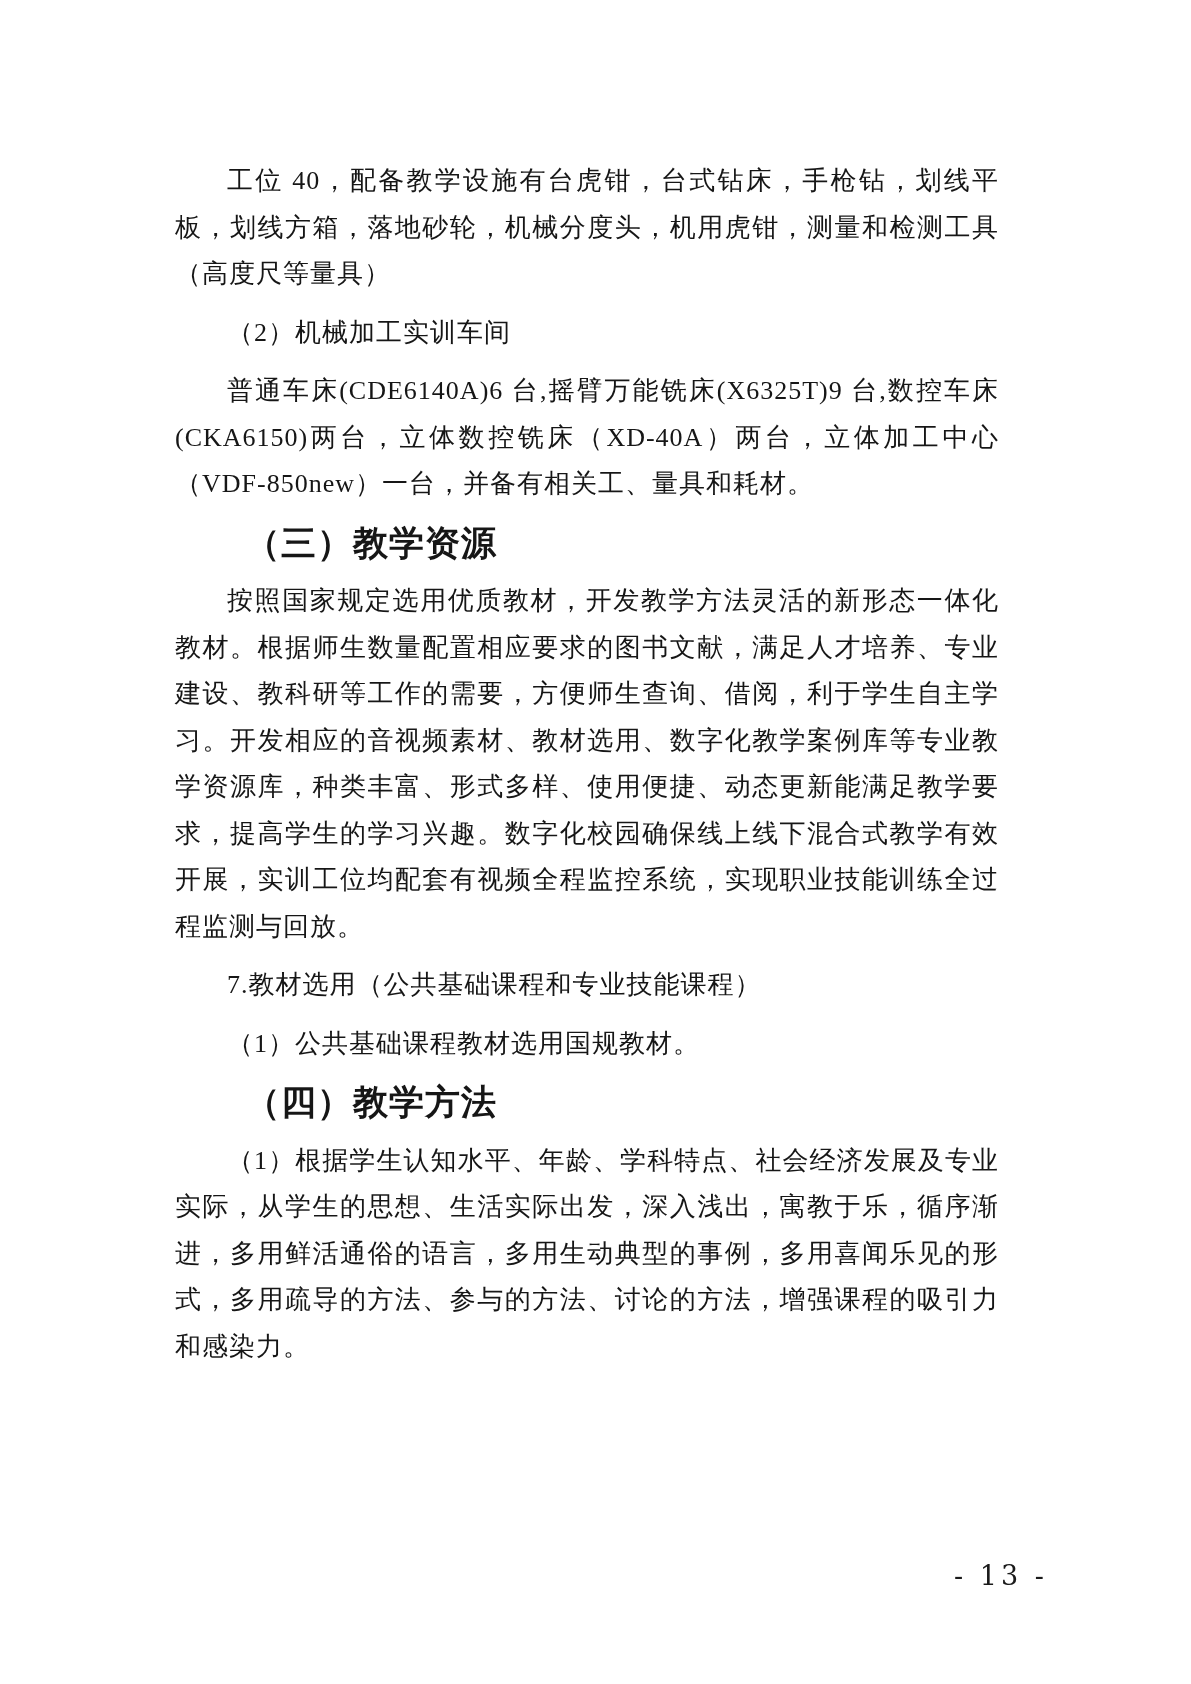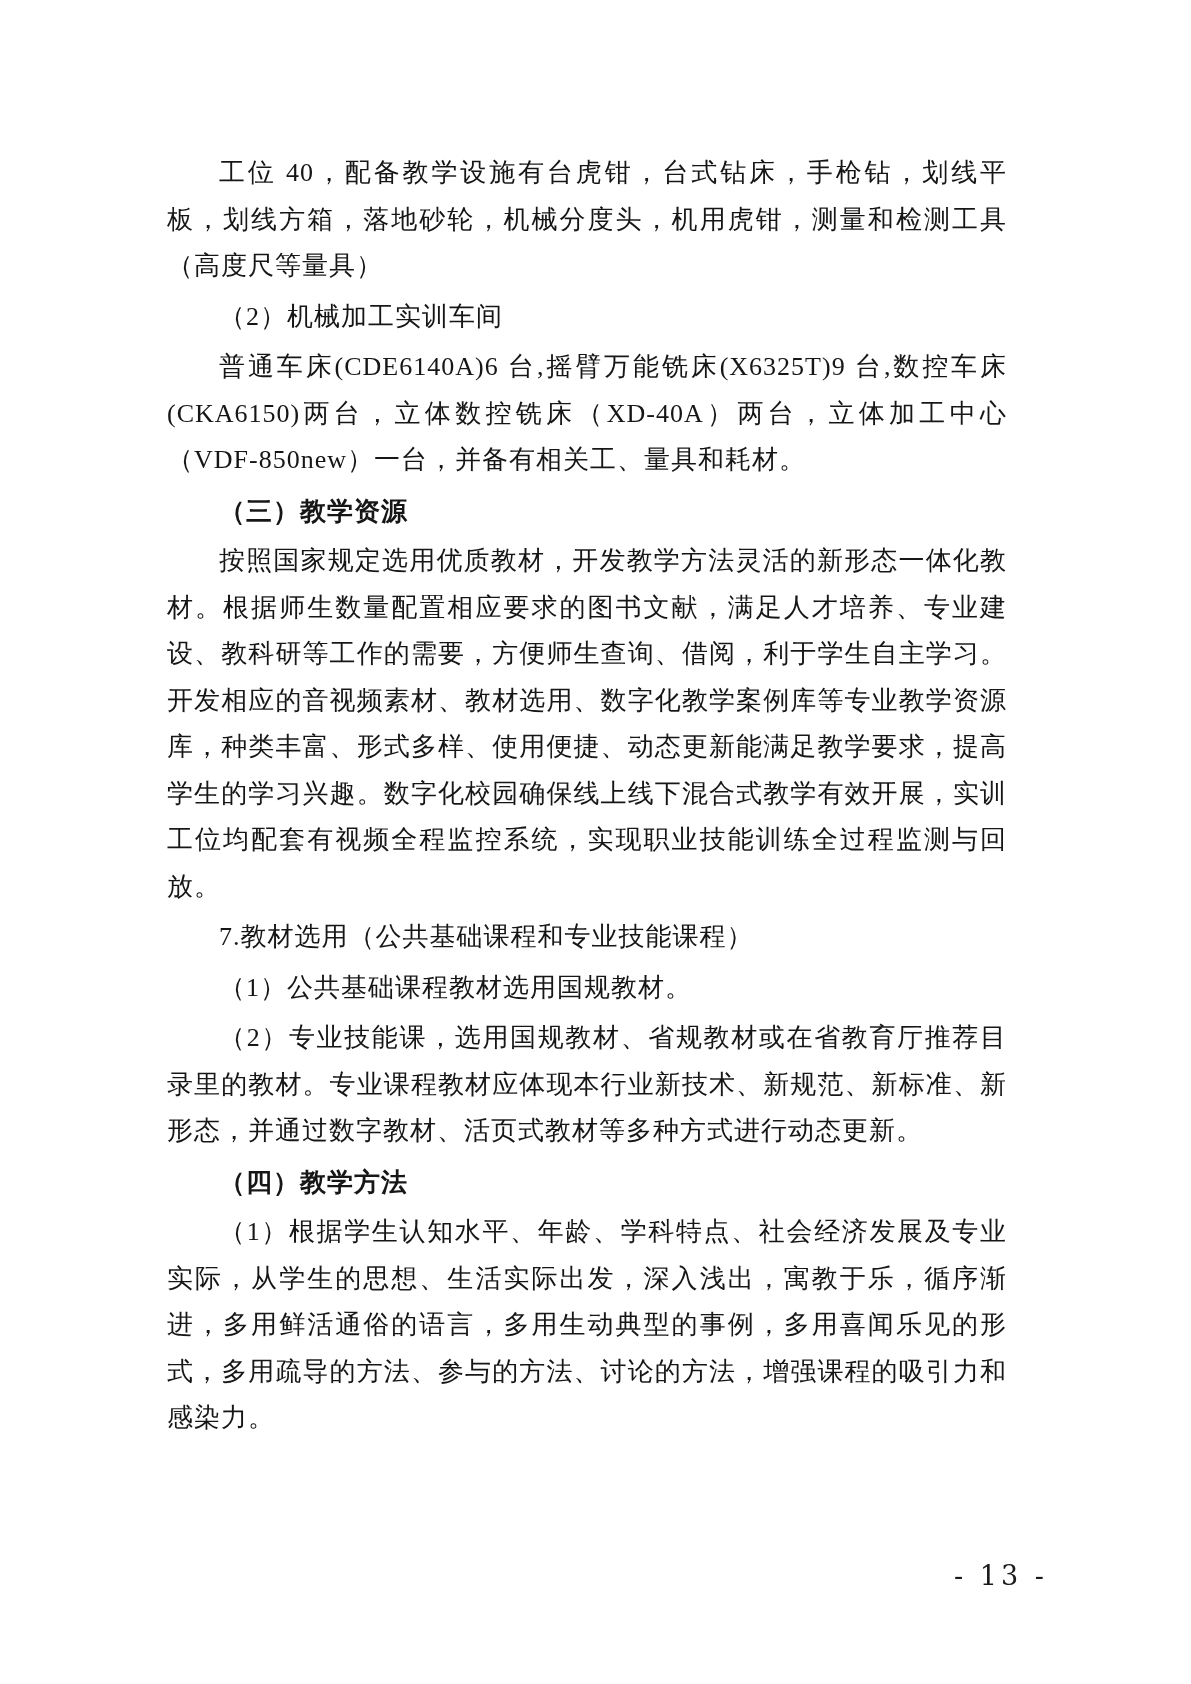--- a/index.html
+++ b/index.html
@@ -16,33 +16,33 @@
     color: #161616;
     font-family: "Liberation Serif", "DejaVu Serif", serif;
   }
   .content {
     position: absolute;
     left: 163px;
     top: 146px;
     width: 848px;
   }
   .content p {
-    margin: 4px;
+    margin: 12px;
     padding: 0;
     text-indent: 2em;
     font-size: 26px;
     line-height: 46.5px;
     letter-spacing: 1px;
     text-align: justify;
     font-family: "Liberation Serif", "DejaVu Serif", serif;
   }
   .content p.section-heading {
     font-weight: bold;
     font-family: "Liberation Sans", "DejaVu Sans", sans-serif;
-    font-size: 26px;
+    font-size: 35px;
   }
   .page-number {
     position: absolute;
     left: 954px;
     top: 1560px;
     width: 120px;
     font-size: 27px;
     letter-spacing: 4px;
     color: #1a1a1a;
     font-family: "DejaVu Serif", "Liberation Serif", serif;
@@ -54,18 +54,17 @@
 
 <div class="page">
   <div class="content">
     <p>工位 40，配备教学设施有台虎钳，台式钻床，手枪钻，划线平板，划线方箱，落地砂轮，机械分度头，机用虎钳，测量和检测工具（高度尺等量具）</p>
     <p>（2）机械加工实训车间</p>
     <p>普通车床(CDE6140A)6 台,摇臂万能铣床(X6325T)9 台,数控车床(CKA6150)两台，立体数控铣床（XD-40A）两台，立体加工中心（VDF-850new）一台，并备有相关工、量具和耗材。</p>
     <p class="section-heading">（三）教学资源</p>
     <p>按照国家规定选用优质教材，开发教学方法灵活的新形态一体化教材。根据师生数量配置相应要求的图书文献，满足人才培养、专业建设、教科研等工作的需要，方便师生查询、借阅，利于学生自主学习。开发相应的音视频素材、教材选用、数字化教学案例库等专业教学资源库，种类丰富、形式多样、使用便捷、动态更新能满足教学要求，提高学生的学习兴趣。数字化校园确保线上线下混合式教学有效开展，实训工位均配套有视频全程监控系统，实现职业技能训练全过程监测与回放。</p>
     <p>7.教材选用（公共基础课程和专业技能课程）</p>
     <p>（1）公共基础课程教材选用国规教材。</p>
-    <p>（2）专业技能课，选用国规教材、省规教材或在省教育厅推荐目录里的教材。专业课程教材应体现本行业新技术、新规范、新标准、新形态，并通过数字教材、活页式教材等多种方式进行动态更新。</p>
     <p class="section-heading">（四）教学方法</p>
     <p>（1）根据学生认知水平、年龄、学科特点、社会经济发展及专业实际，从学生的思想、生活实际出发，深入浅出，寓教于乐，循序渐进，多用鲜活通俗的语言，多用生动典型的事例，多用喜闻乐见的形式，多用疏导的方法、参与的方法、讨论的方法，增强课程的吸引力和感染力。</p>
   </div>
   <div class="page-number">- 13 -</div>
 </div>
 
 </body></html>

